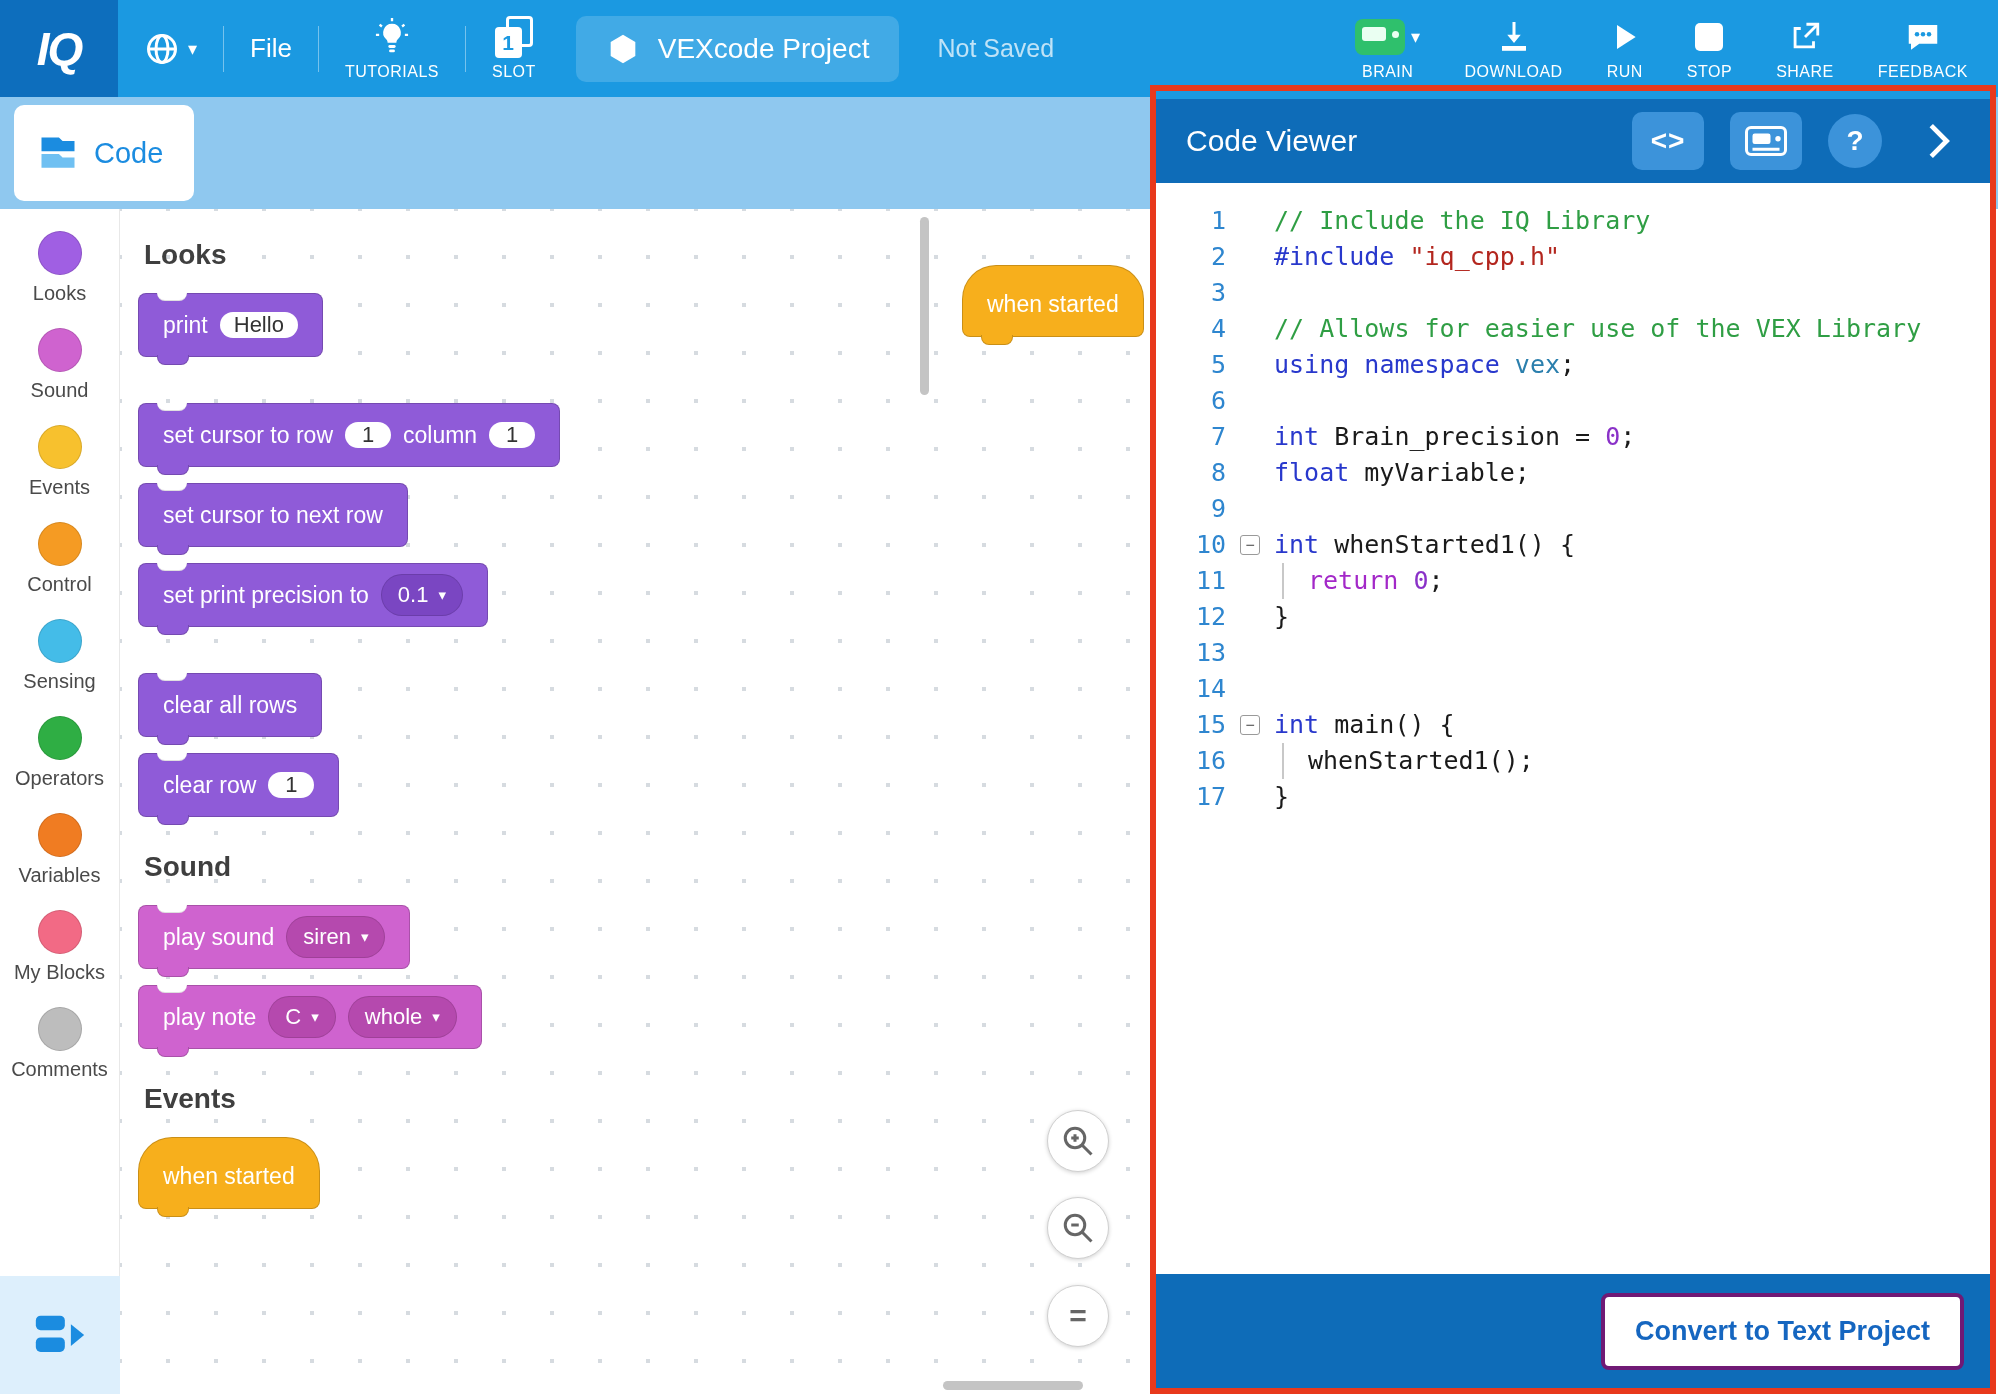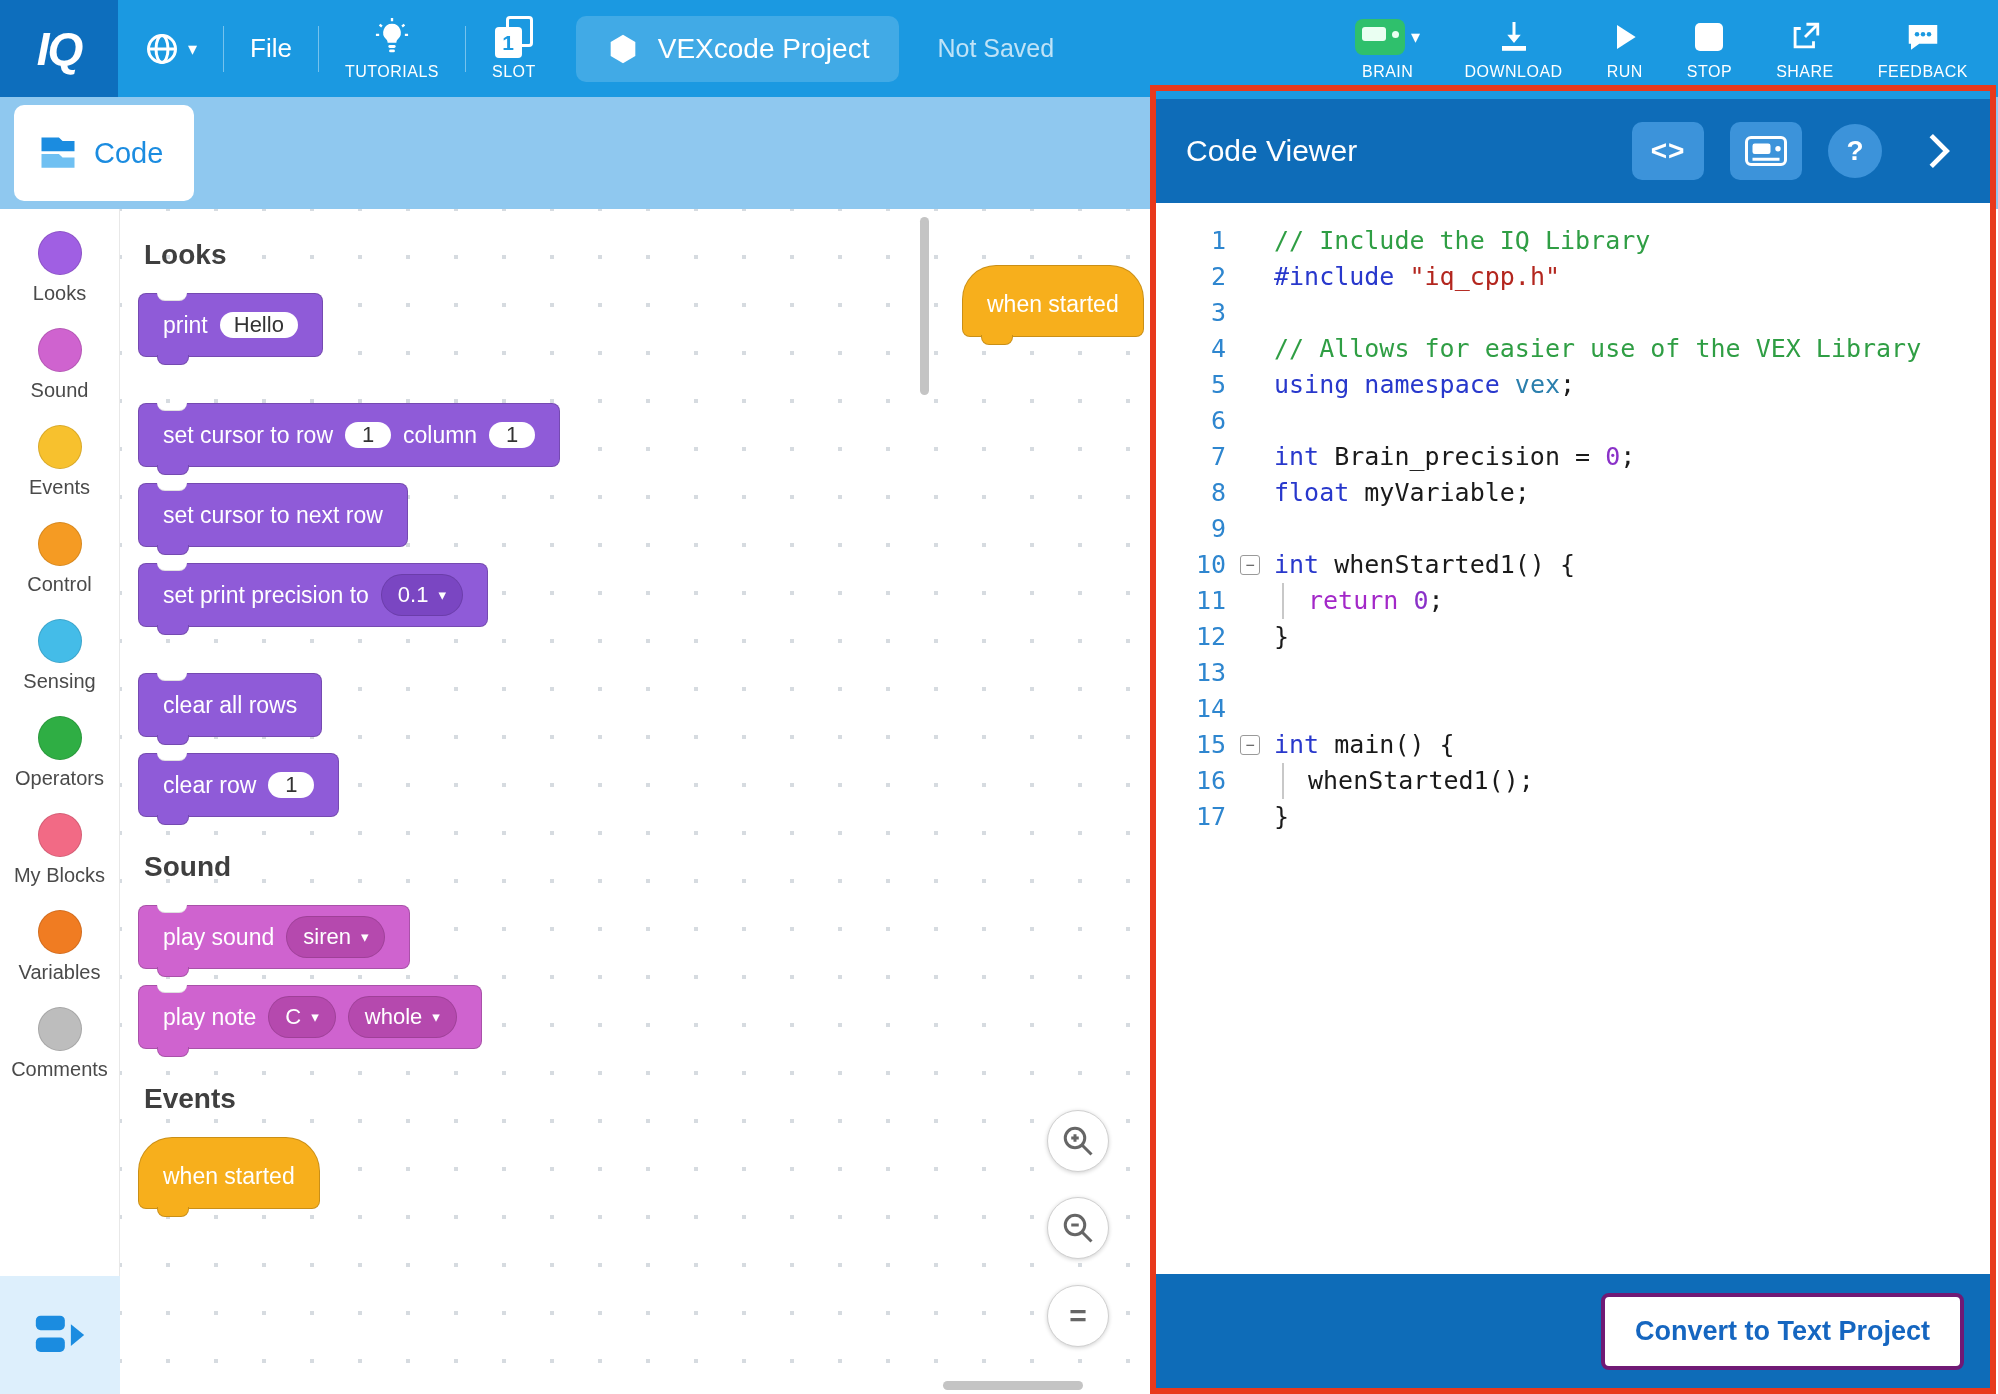--- a/index.html
+++ b/index.html
@@ -54,21 +54,21 @@
   .dd-caret { font-size: 15px; }
 
   .canvas-hat { position: absolute; left: 842px; top: 56px; }
   .flyout-scrollbar { position: absolute; left: 800px; top: 8px; width: 9px; height: 178px; background: #c4c4c4; border-radius: 5px; }
   .h-scrollbar { position: absolute; left: 823px; top: 1172px; width: 140px; height: 9px; background: #c4c4c4; border-radius: 5px; }
   .zoom-btn { position: absolute; left: 927px; width: 62px; height: 62px; border-radius: 50%; background: #fff; border: 1px solid #d0d0d0; box-shadow: 0 1px 4px rgba(0,0,0,.18); display: flex; align-items: center; justify-content: center; cursor: pointer; color: #666; font-size: 30px; font-weight: bold; }
 
   
   .code-panel-wrap { position: absolute; left: 1150px; top: 85px; right: 2px; bottom: 0; border: 6px solid #e8391c; display: flex; flex-direction: column; z-index: 10; background: #fff; }
   .panel-topgap { height: 8px; background: #1b99e1; flex: 0 0 auto; }
-  .panel-header { height: 104px; background: #0e6cb8; display: flex; align-items: center; padding: 0 30px; color: #fff; flex: 0 0 auto; }
+  .panel-header { height: 84px; background: #0e6cb8; display: flex; align-items: center; padding: 0 30px; color: #fff; flex: 0 0 auto; }
   .panel-title { font-size: 30px; font-weight: 500; }
   .panel-actions { margin-left: auto; display: flex; align-items: center; gap: 26px; }
   .hbtn { width: 72px; height: 58px; background: #3c93da; border-radius: 10px; display: flex; align-items: center; justify-content: center; cursor: pointer; }
   .hbtn.code-toggle { font-weight: bold; font-size: 28px; letter-spacing: 1px; }
   .hbtn.round { width: 54px; height: 54px; border-radius: 50%; font-weight: bold; font-size: 28px; }
   .panel-chevron { cursor: pointer; display: flex; align-items: center; margin-left: 6px; }
 
   .code-area { flex: 1 1 auto; background: #fff; overflow: hidden; padding-top: 20px; font-family: "DejaVu Sans Mono", monospace; font-size: 25px; line-height: 36px; }
   .code-line { display: flex; }
   .ln { width: 70px; text-align: right; color: #2e86cf; flex: 0 0 auto; }
@@ -230,26 +230,26 @@
       </div>
       <div class="rail-item">
         <div class="rail-dot" style="background: rgb(68, 188, 232);"></div>
         <div class="rail-label">Sensing</div>
       </div>
       <div class="rail-item">
         <div class="rail-dot" style="background: rgb(47, 174, 68);"></div>
         <div class="rail-label">Operators</div>
       </div>
       <div class="rail-item">
+        <div class="rail-dot" style="background: rgb(240, 124, 34);"></div>
+        <div class="rail-label">Variables</div>
+      </div>
+      <div class="rail-item">
         <div class="rail-dot" style="background: rgb(242, 106, 133);"></div>
         <div class="rail-label">My Blocks</div>
-      </div>
-      <div class="rail-item">
-        <div class="rail-dot" style="background: rgb(240, 124, 34);"></div>
-        <div class="rail-label">Variables</div>
       </div>
       <div class="rail-item">
         <div class="rail-dot" style="background: rgb(189, 189, 189);"></div>
         <div class="rail-label">Comments</div>
       </div>
     </div>
 
   <div class="rail-toggle">
     <svg viewBox="0 0 24 24" width="58" height="58" fill="#1b8ce0">
         <rect x="2" y="4" width="12" height="6" rx="2"></rect>

